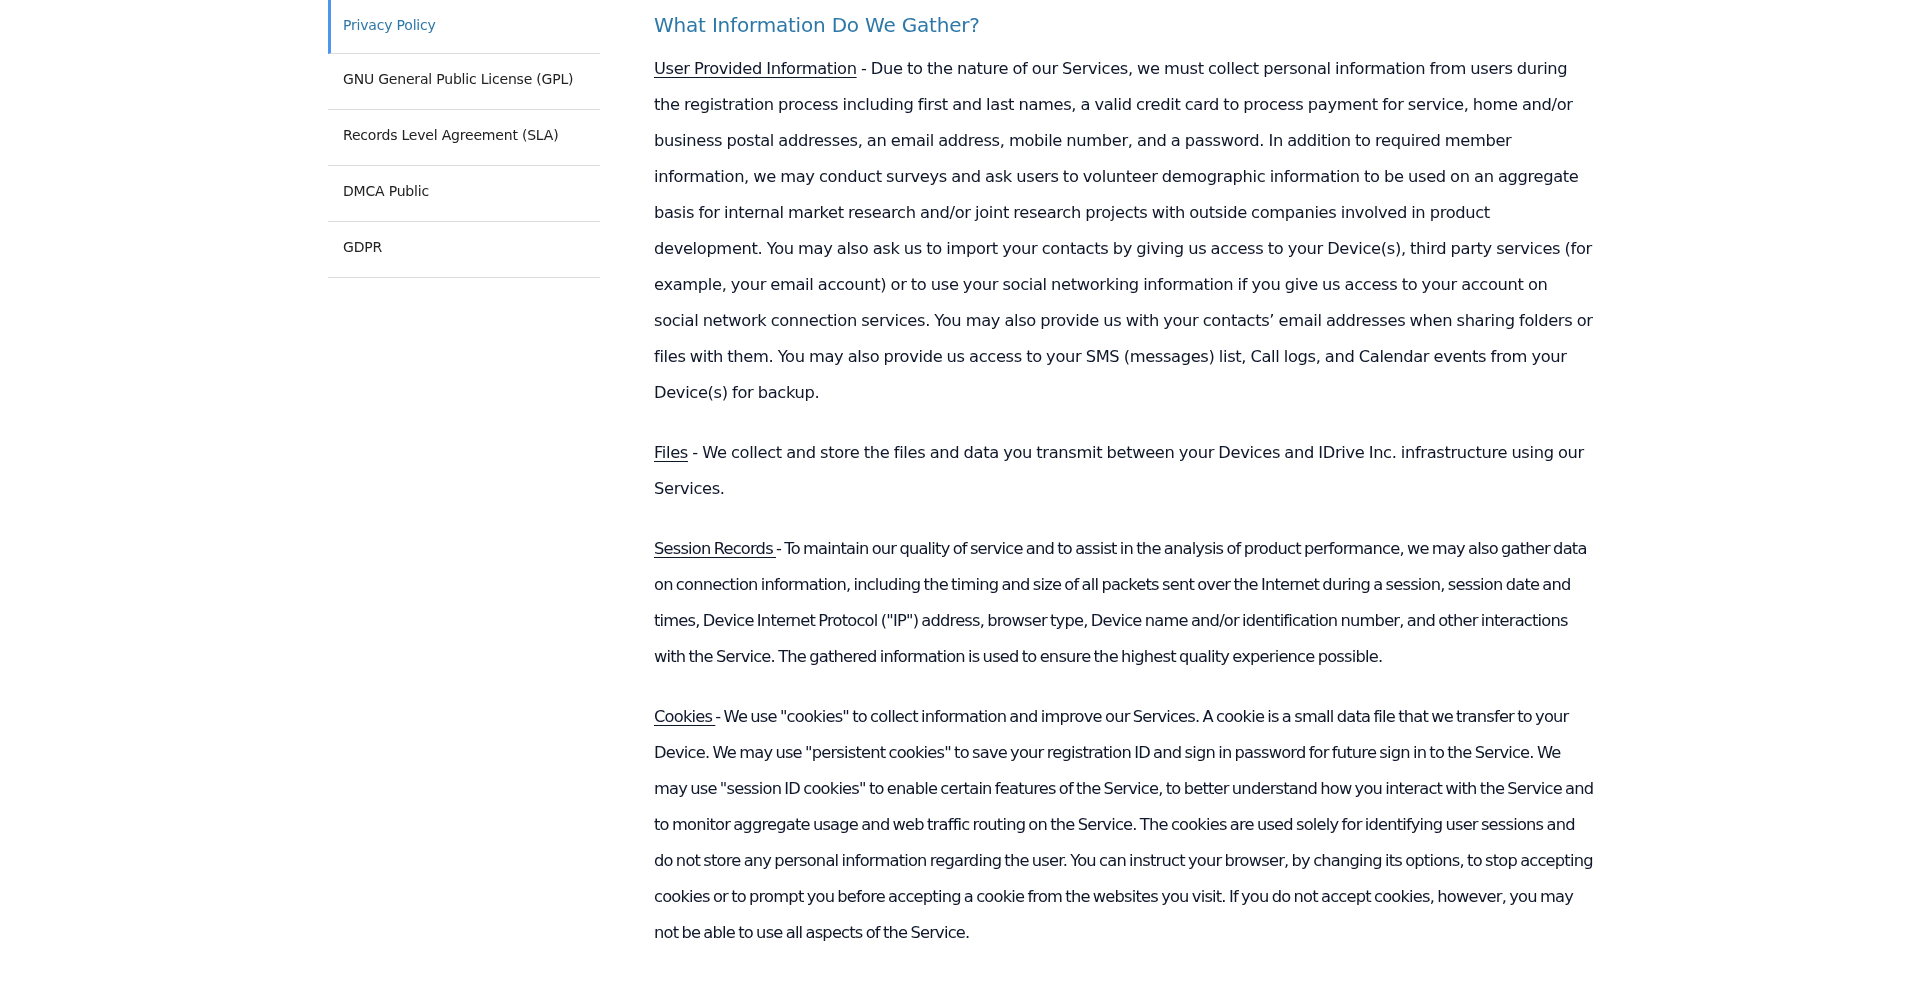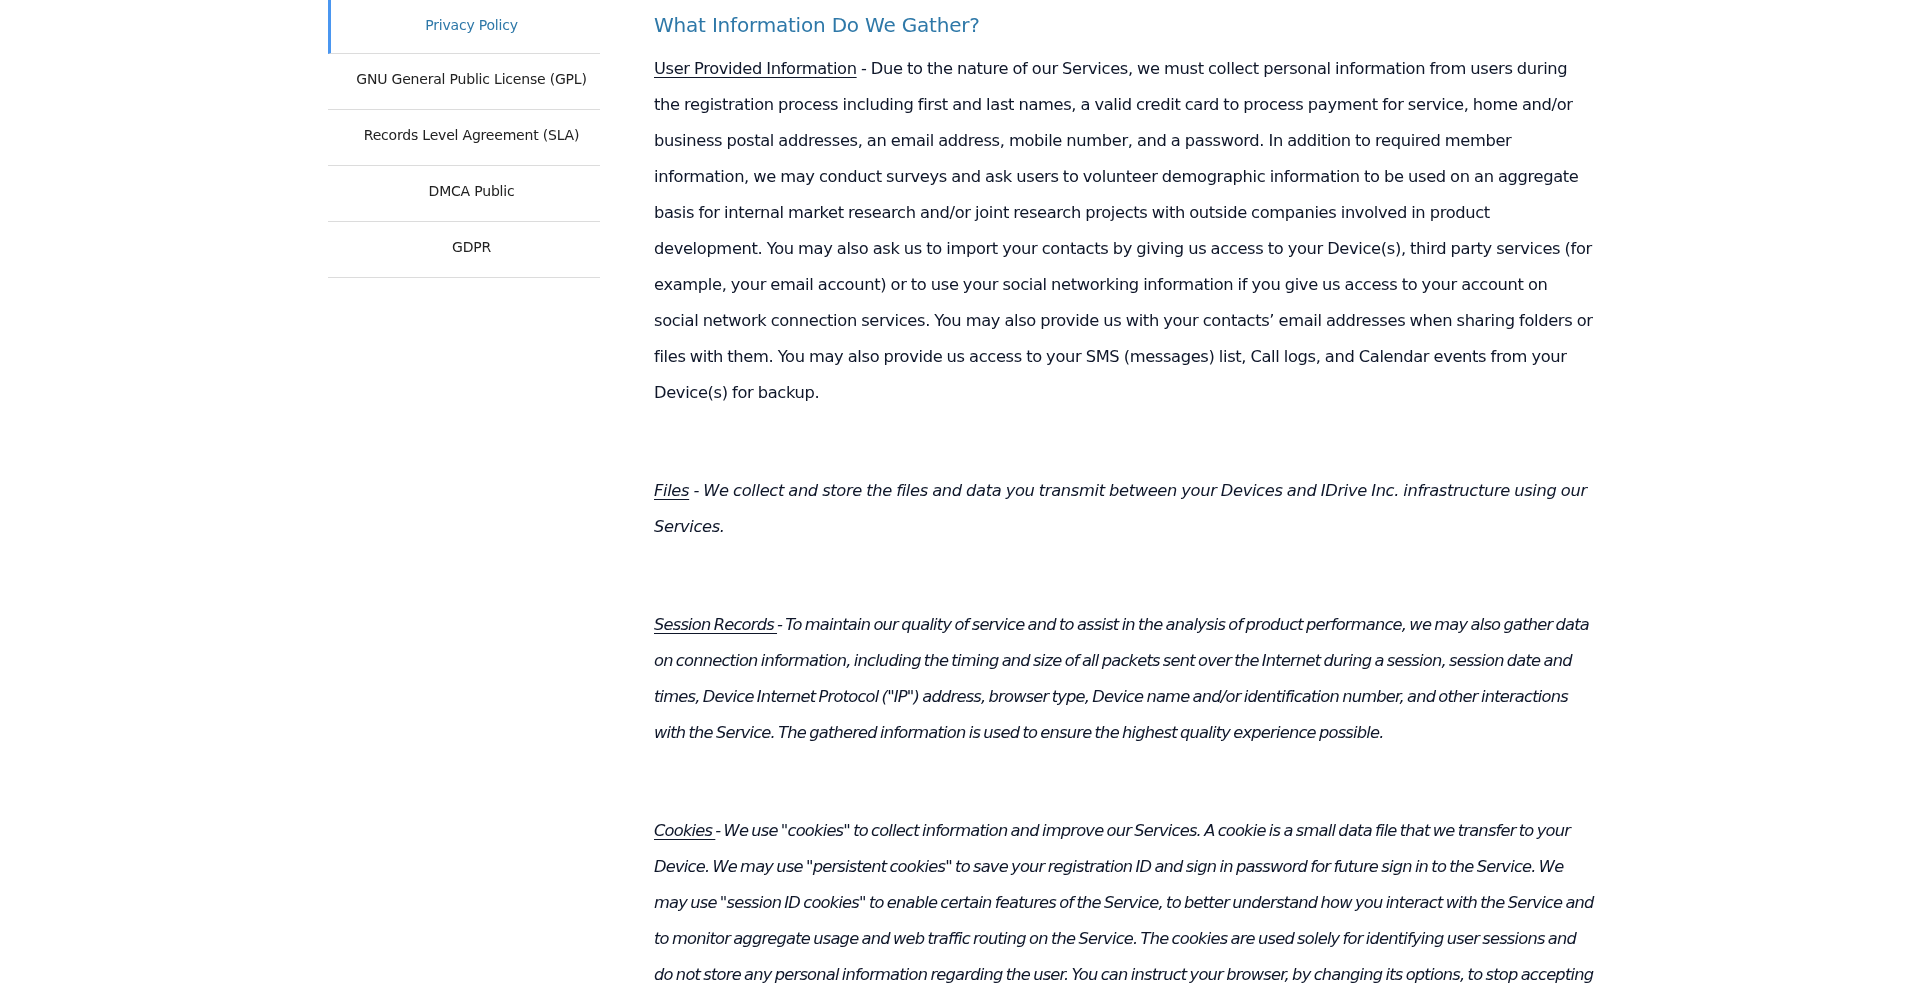--- a/index.html
+++ b/index.html
@@ -28,21 +28,20 @@
       padding-left: 15px;
       font-size: 14px;
       color: #222222;
       border-bottom: 1px solid #dcdcdc;
       text-decoration: none;
       box-sizing: border-box;
       cursor: pointer;
       white-space: nowrap;
       letter-spacing: -0.2px;
       padding-top: 0;
-      text-align: center;
     }
     .sidebar-item:first-child {
       height: 54px;
       line-height: 50px;
     }
     .sidebar-item.active {
       color: #2e78a8;
       border-left: 3px solid #4a96f0;
       padding-left: 12px;
     }
@@ -63,22 +62,21 @@
     }
     .para {
       margin: 13px 0 0 0;
       font-size: 16.3px;
       line-height: 36px;
       color: #0f172a;
       letter-spacing: -0.35px;
       word-spacing: -0.5px;
     }
     .para + .para {
-      margin-top: 62px;
-      font-style: italic;
+      margin-top: 24px;
     }
     .term {
       text-decoration: underline;
       text-underline-offset: 3px;
       cursor: pointer;
     }
     .narrow {
       letter-spacing: -0.8px;
       word-spacing: -1.2px;
     }

